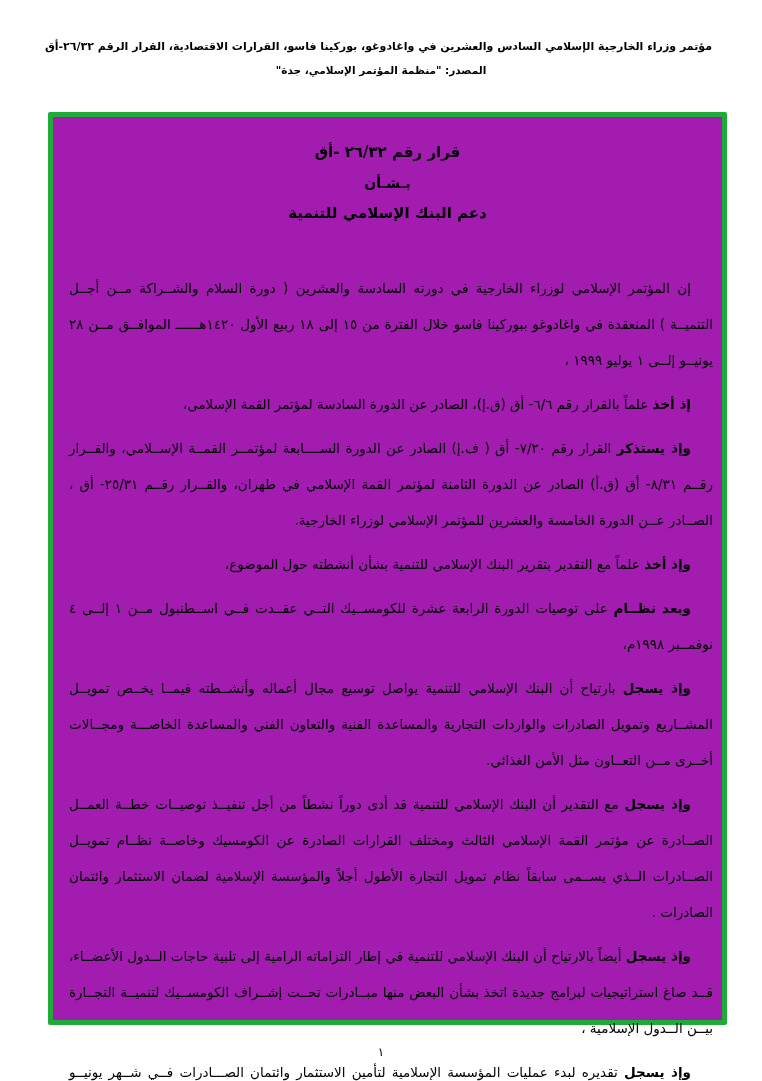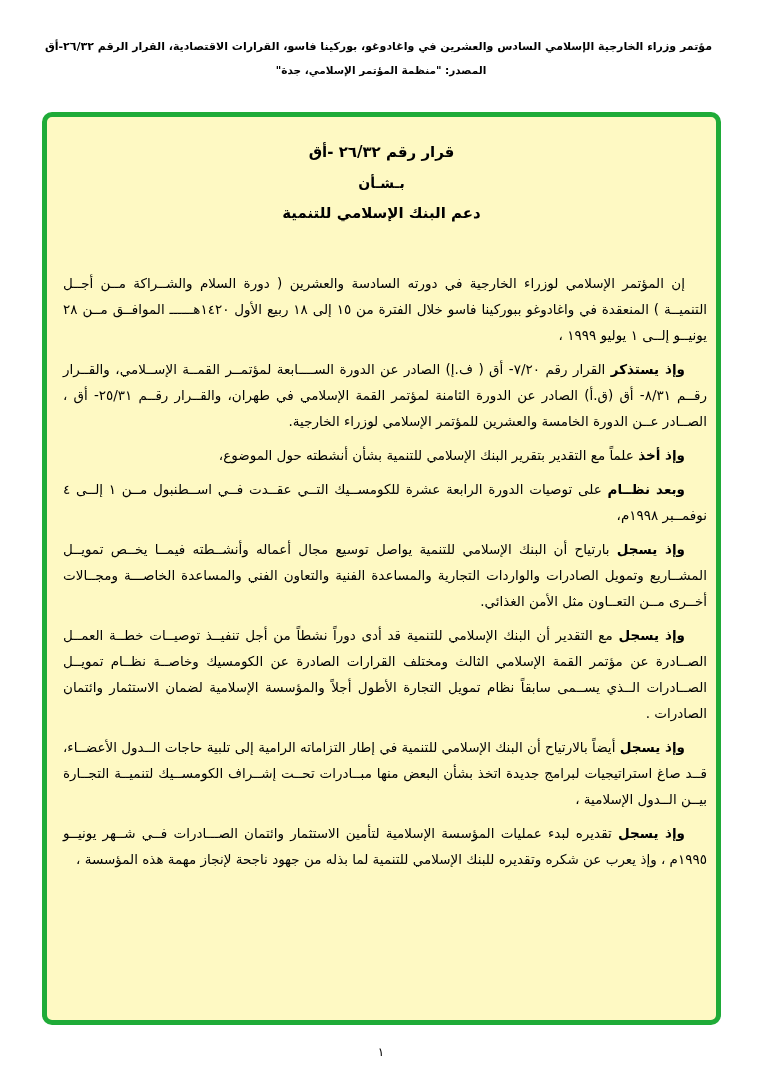--- a/index.html
+++ b/index.html
@@ -24,42 +24,42 @@
   }
   .header-line2{
     position:absolute;
     top:64px;right:180px;left:180px;
     text-align:center;
     font-size:10.5px;
     font-weight:bold;
   }
   .frame{
     position:absolute;
-    left:42px;top:112px;
+    left:48px;top:112px;
     width:669px;height:903px;
     border:5px solid #1fab38;
-    border-radius:10px;
-    background:#fef9c3;
+    border-radius:2px;
+    background:#a21caf;
   }
   .title-block{
     margin-top:26px;
     text-align:center;
     font-weight:bold;
   }
   .title-number{font-size:15px;margin-bottom:14px;}
   .title-regarding{font-size:14px;margin-bottom:13px;}
   .title-subject{font-size:15px;}
   .body-block{
     margin-top:48px;
     padding:0 9px 0 16px;
     font-size:13.5px;
   }
   .para{
     margin:0 0 8px 0;
-    line-height:26px;
+    line-height:36px;
     text-align:justify;
     text-indent:22px;
   }
   .para b{font-weight:bold;}
   .page-number{
     position:absolute;
     bottom:22px;left:0;right:0;
     text-align:center;
     font-size:12px;
   }
@@ -80,20 +80,23 @@
       <div class="title-regarding">بـشـأن</div>
       <div class="title-subject">دعم البنك الإسلامي للتنمية</div>
     </div>
 
     <div class="body-block">
 
         <p class="para">
           <b></b><span>إن المؤتمر الإسلامي لوزراء الخارجية في دورته السادسة والعشرين ( دورة السلام والشــراكة مــن أجــل التنميــة ) المنعقدة في واغادوغو ببوركينا فاسو خلال الفترة من ١٥ إلى ١٨ ربيع الأول ١٤٢٠هــــــ الموافــق مــن ٢٨ يونيــو إلــى ١ يوليو ١٩٩٩ ،</span>
         </p>
 
+        <p class="para">
+          <b>إذ أخذ</b><span> علماً بالقرار رقم ٦/٦- أق (ق.إ)، الصادر عن الدورة السادسة لمؤتمر القمة الإسلامي،</span>
+        </p>
 
         <p class="para">
           <b>وإذ يستذكر</b><span> القرار رقم ٧/٢٠- أق ( ف.إ) الصادر عن الدورة الســــابعة لمؤتمــر القمــة الإســلامي، والقــرار رقــم ٨/٣١- أق (ق.أ) الصادر عن الدورة الثامنة لمؤتمر القمة الإسلامي في طهران، والقــرار رقــم ٢٥/٣١- أق ، الصــادر عــن الدورة الخامسة والعشرين للمؤتمر الإسلامي لوزراء الخارجية.</span>
         </p>
 
         <p class="para">
           <b>وإذ أخذ</b><span> علماً مع التقدير بتقرير البنك الإسلامي للتنمية بشأن أنشطته حول الموضوع،</span>
         </p>
 
         <p class="para">

